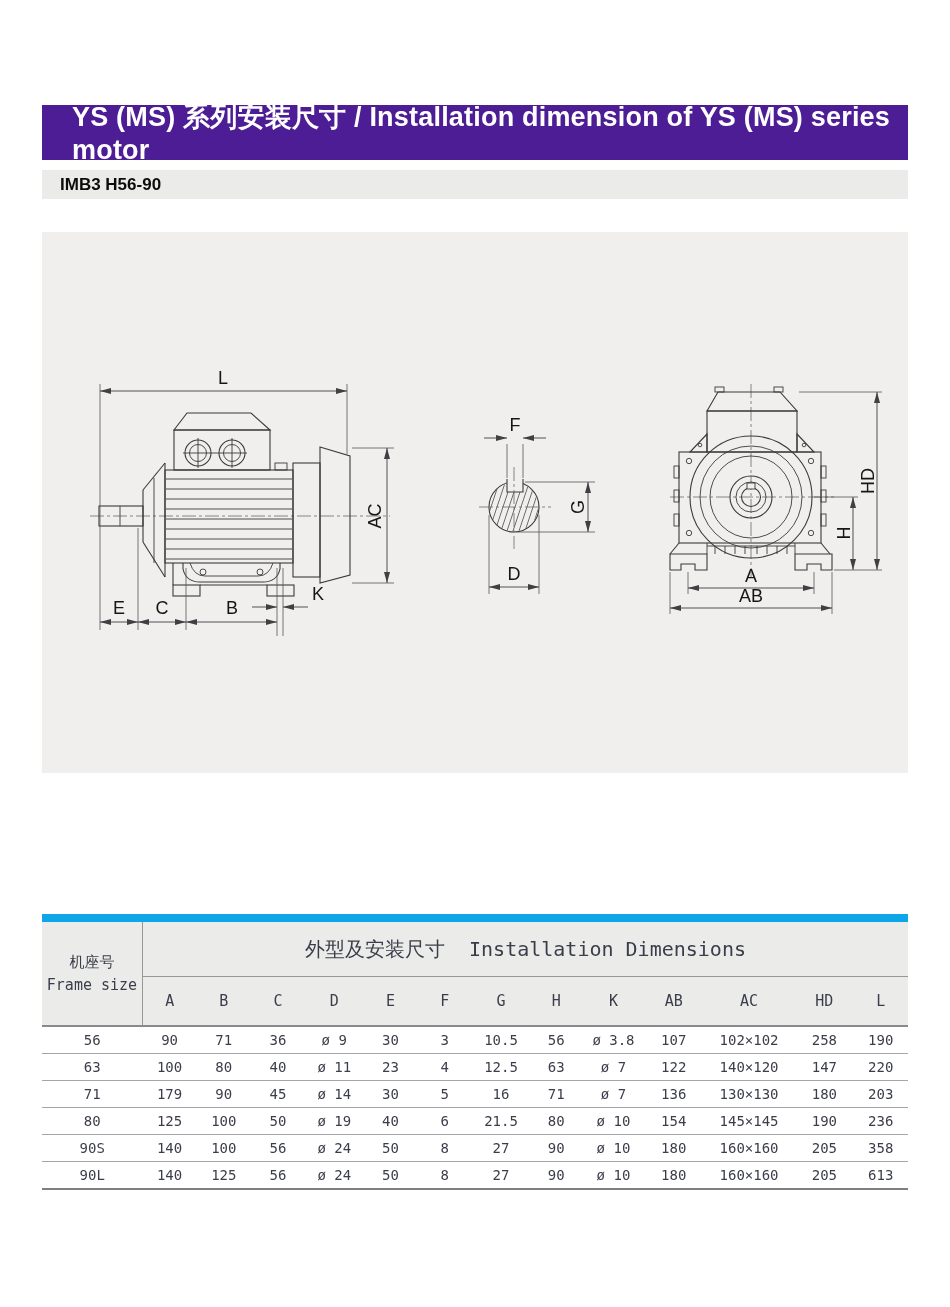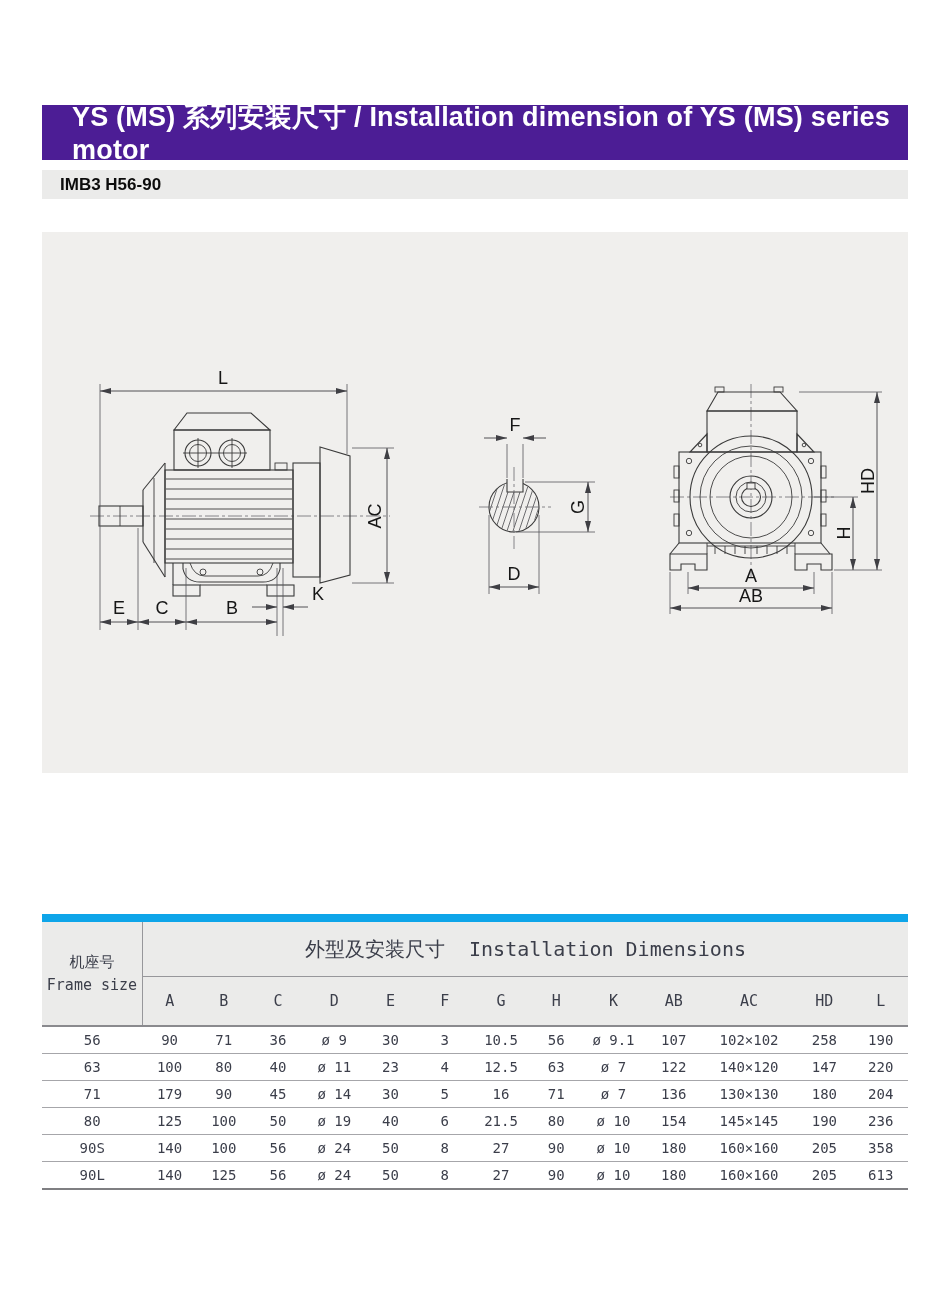--- a/index.html
+++ b/index.html
@@ -284,21 +284,21 @@
         <tr>
           <td>56</td>
           <td>90</td>
           <td>71</td>
           <td>36</td>
           <td>ø 9</td>
           <td>30</td>
           <td>3</td>
           <td>10.5</td>
           <td>56</td>
-          <td>ø 9.1</td>
+          <td>ø 3.8</td>
           <td>107</td>
           <td>102×102</td>
           <td>258</td>
           <td>190</td>
         </tr>
         <tr>
           <td>63</td>
           <td>100</td>
           <td>80</td>
           <td>40</td>
@@ -320,21 +320,21 @@
           <td>45</td>
           <td>ø 14</td>
           <td>30</td>
           <td>5</td>
           <td>16</td>
           <td>71</td>
           <td>ø 7</td>
           <td>136</td>
           <td>130×130</td>
           <td>180</td>
-          <td>204</td>
+          <td>203</td>
         </tr>
         <tr>
           <td>80</td>
           <td>125</td>
           <td>100</td>
           <td>50</td>
           <td>ø 19</td>
           <td>40</td>
           <td>6</td>
           <td>21.5</td>

